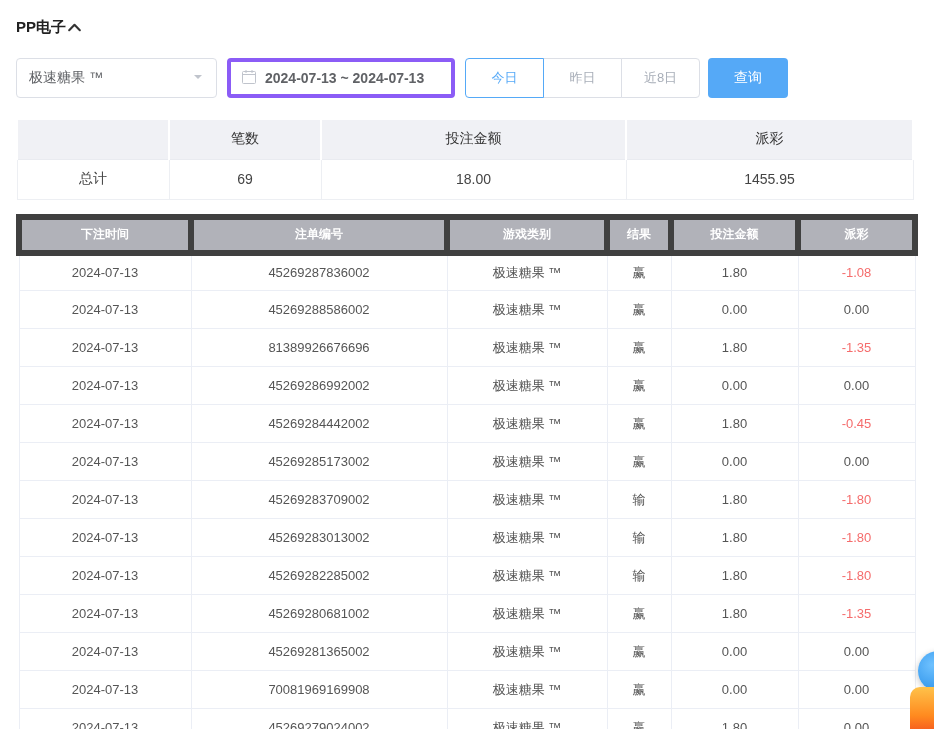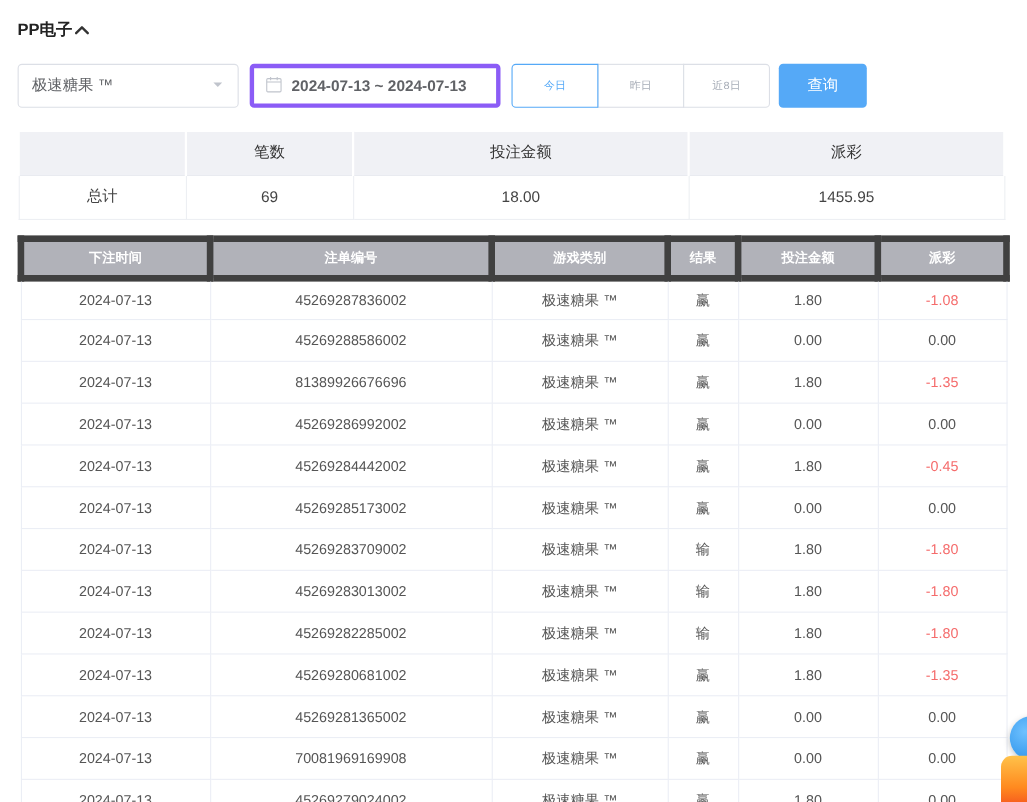--- a/index.html
+++ b/index.html
@@ -21,22 +21,22 @@
     padding: 0 12px; font-size: 14px; color: #606266; cursor: pointer; background: #fff;
   }
   .date-input {
     width: 228px; height: 40px; border: 4px solid #8b5cf6; border-radius: 4px;
     display: flex; align-items: center; gap: 8px; padding: 0 10px; margin-left: 10px;
     font-size: 14px; color: #606266; background: #fff; cursor: pointer; font-weight: bold;
   }
   .btn-group { display: flex; margin-left: 10px; }
   .qbtn {
     width: 79px; height: 40px; background: #fff; border: 1px solid #dcdfe6;
-    font-size: 10px; color: #a8aeb8; cursor: pointer; margin-left: -1px;
-    font-family: Liberation Mono, monospace;
+    font-size: 13px; color: #a8aeb8; cursor: pointer; margin-left: -1px;
+    font-family: Liberation Sans, sans-serif;
   }
   .qbtn:first-child { border-radius: 4px 0 0 4px; margin-left: 0; }
   .qbtn:last-child { border-radius: 0 4px 4px 0; }
   .qbtn.active { border-color: var(--accent, #55a9f7); color: var(--accent, #55a9f7); position: relative; z-index: 1; }
   .search-btn {
     width: 80px; height: 40px; margin-left: 8px; background: var(--accent, #55a9f7);
     border: none; border-radius: 4px; color: #fff; font-size: 14px; cursor: pointer;
     font-family: "Liberation Sans", sans-serif;
   }
 

